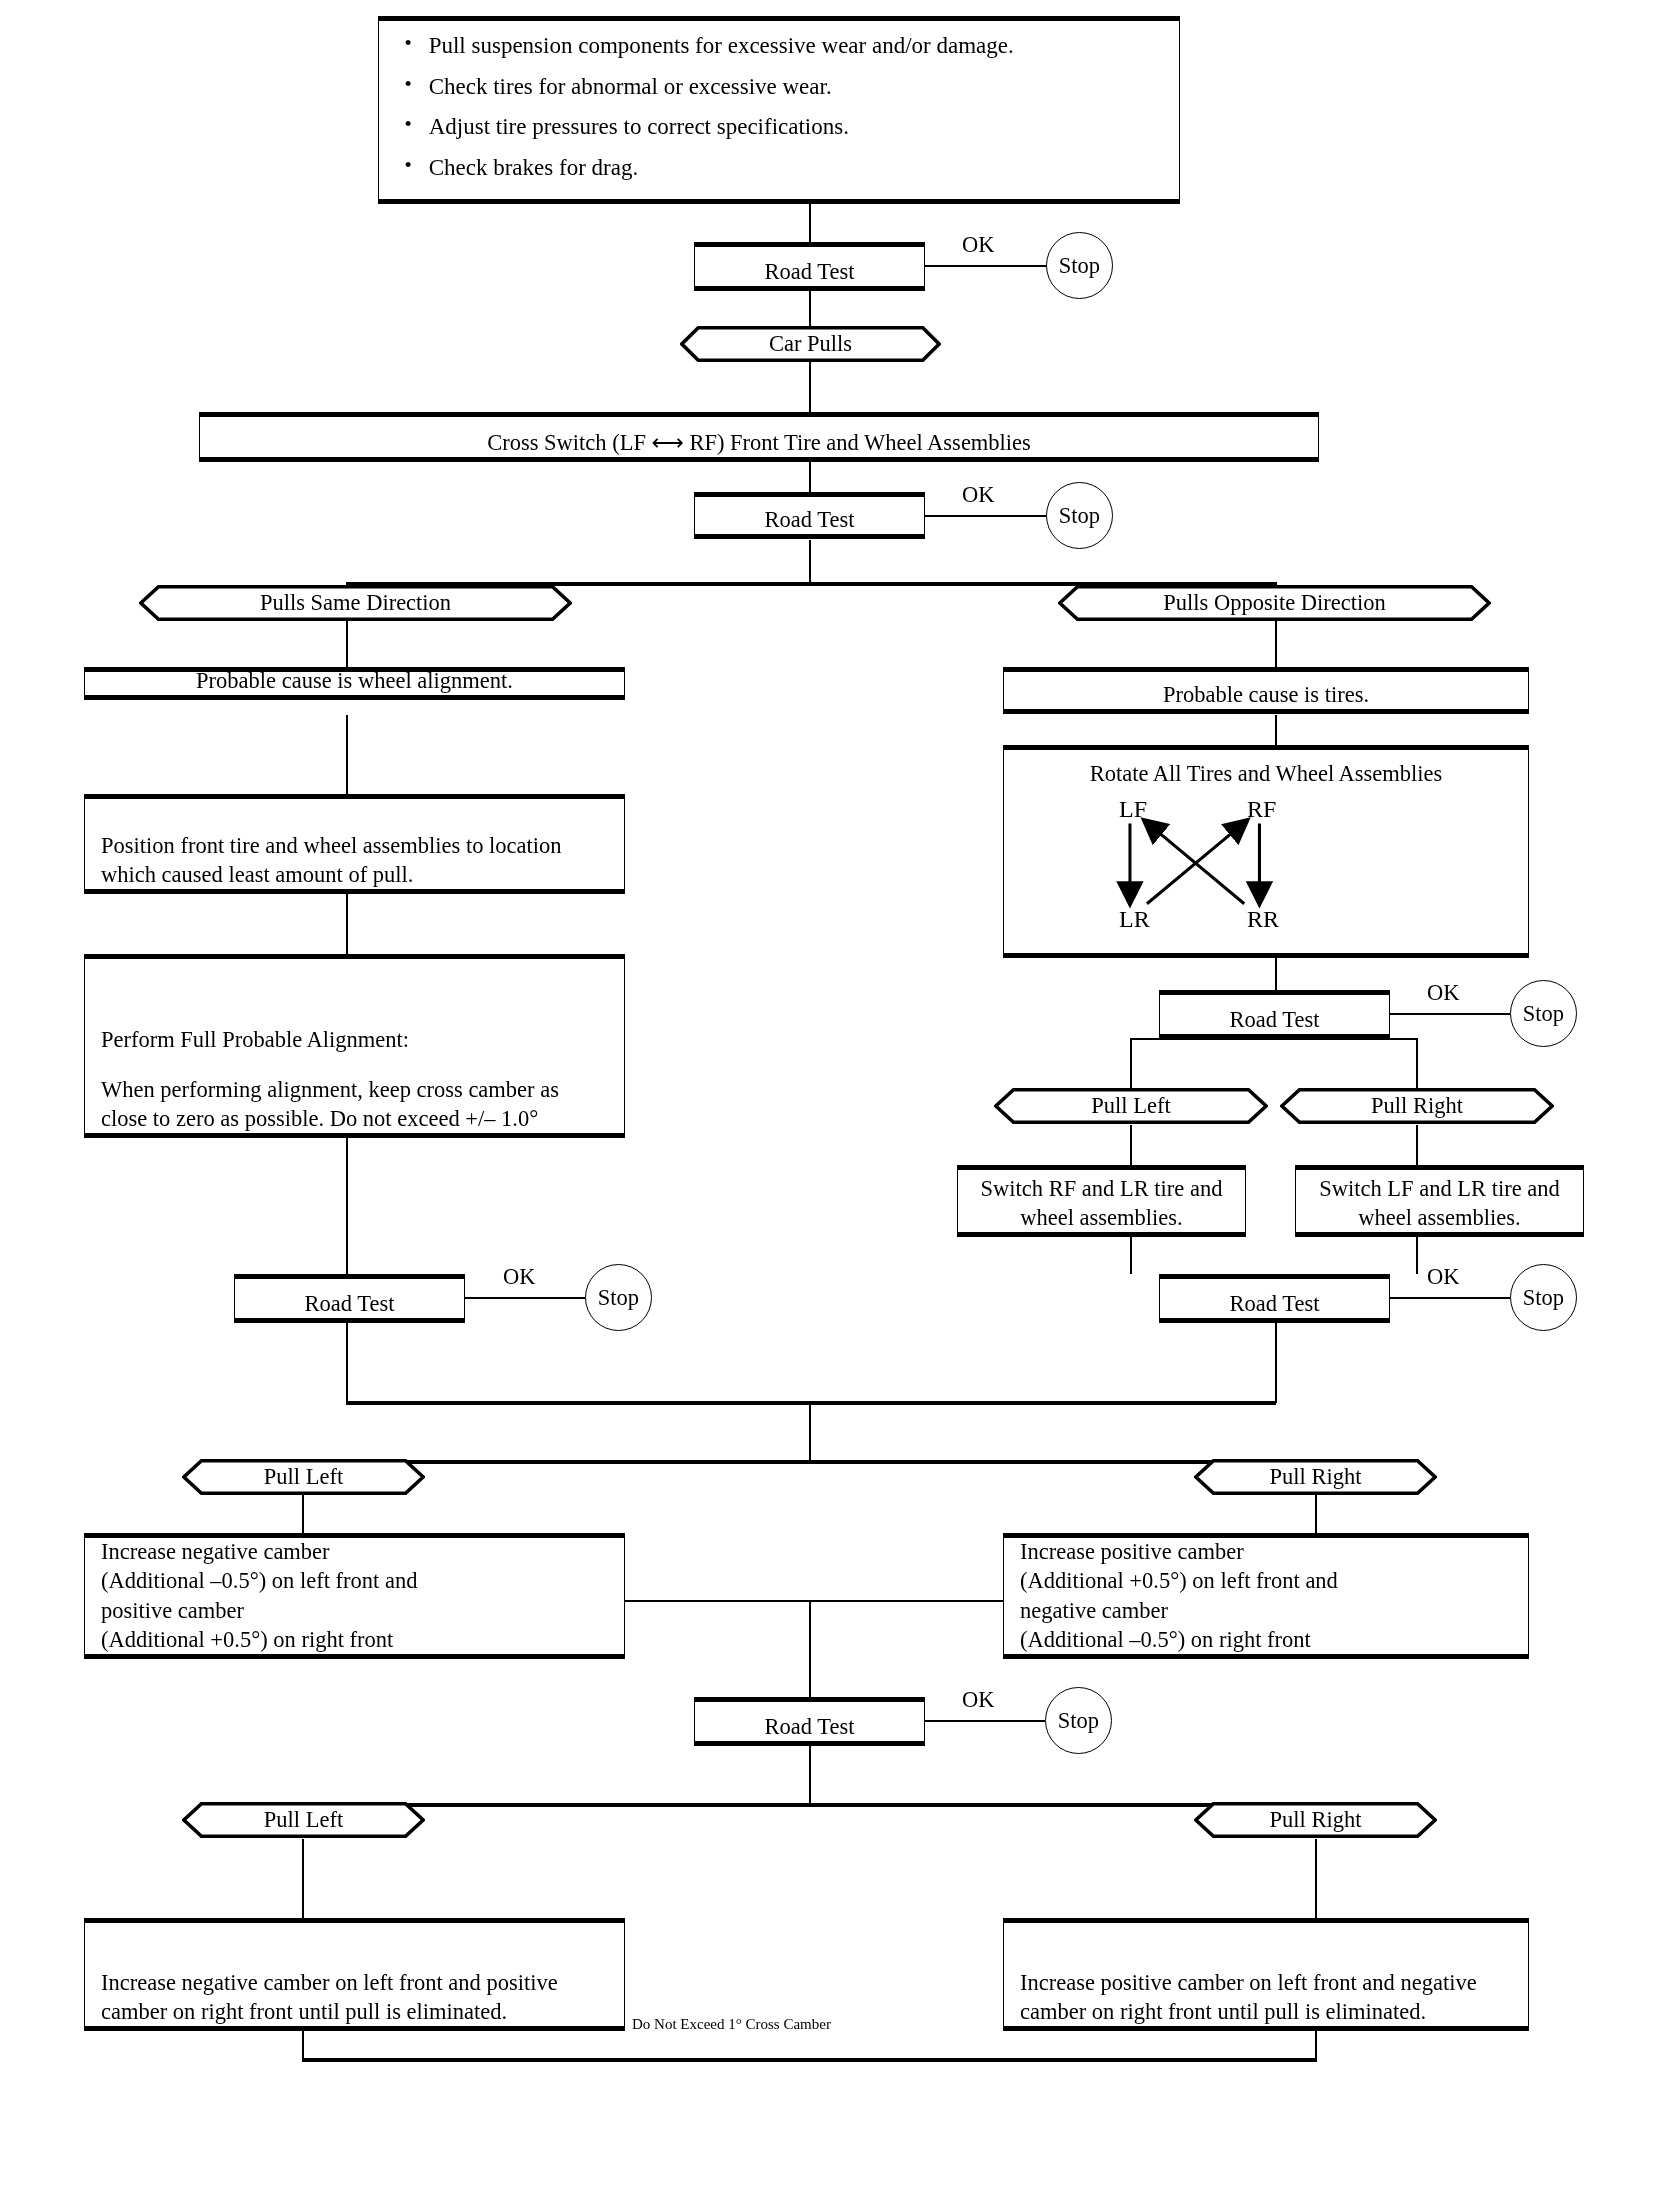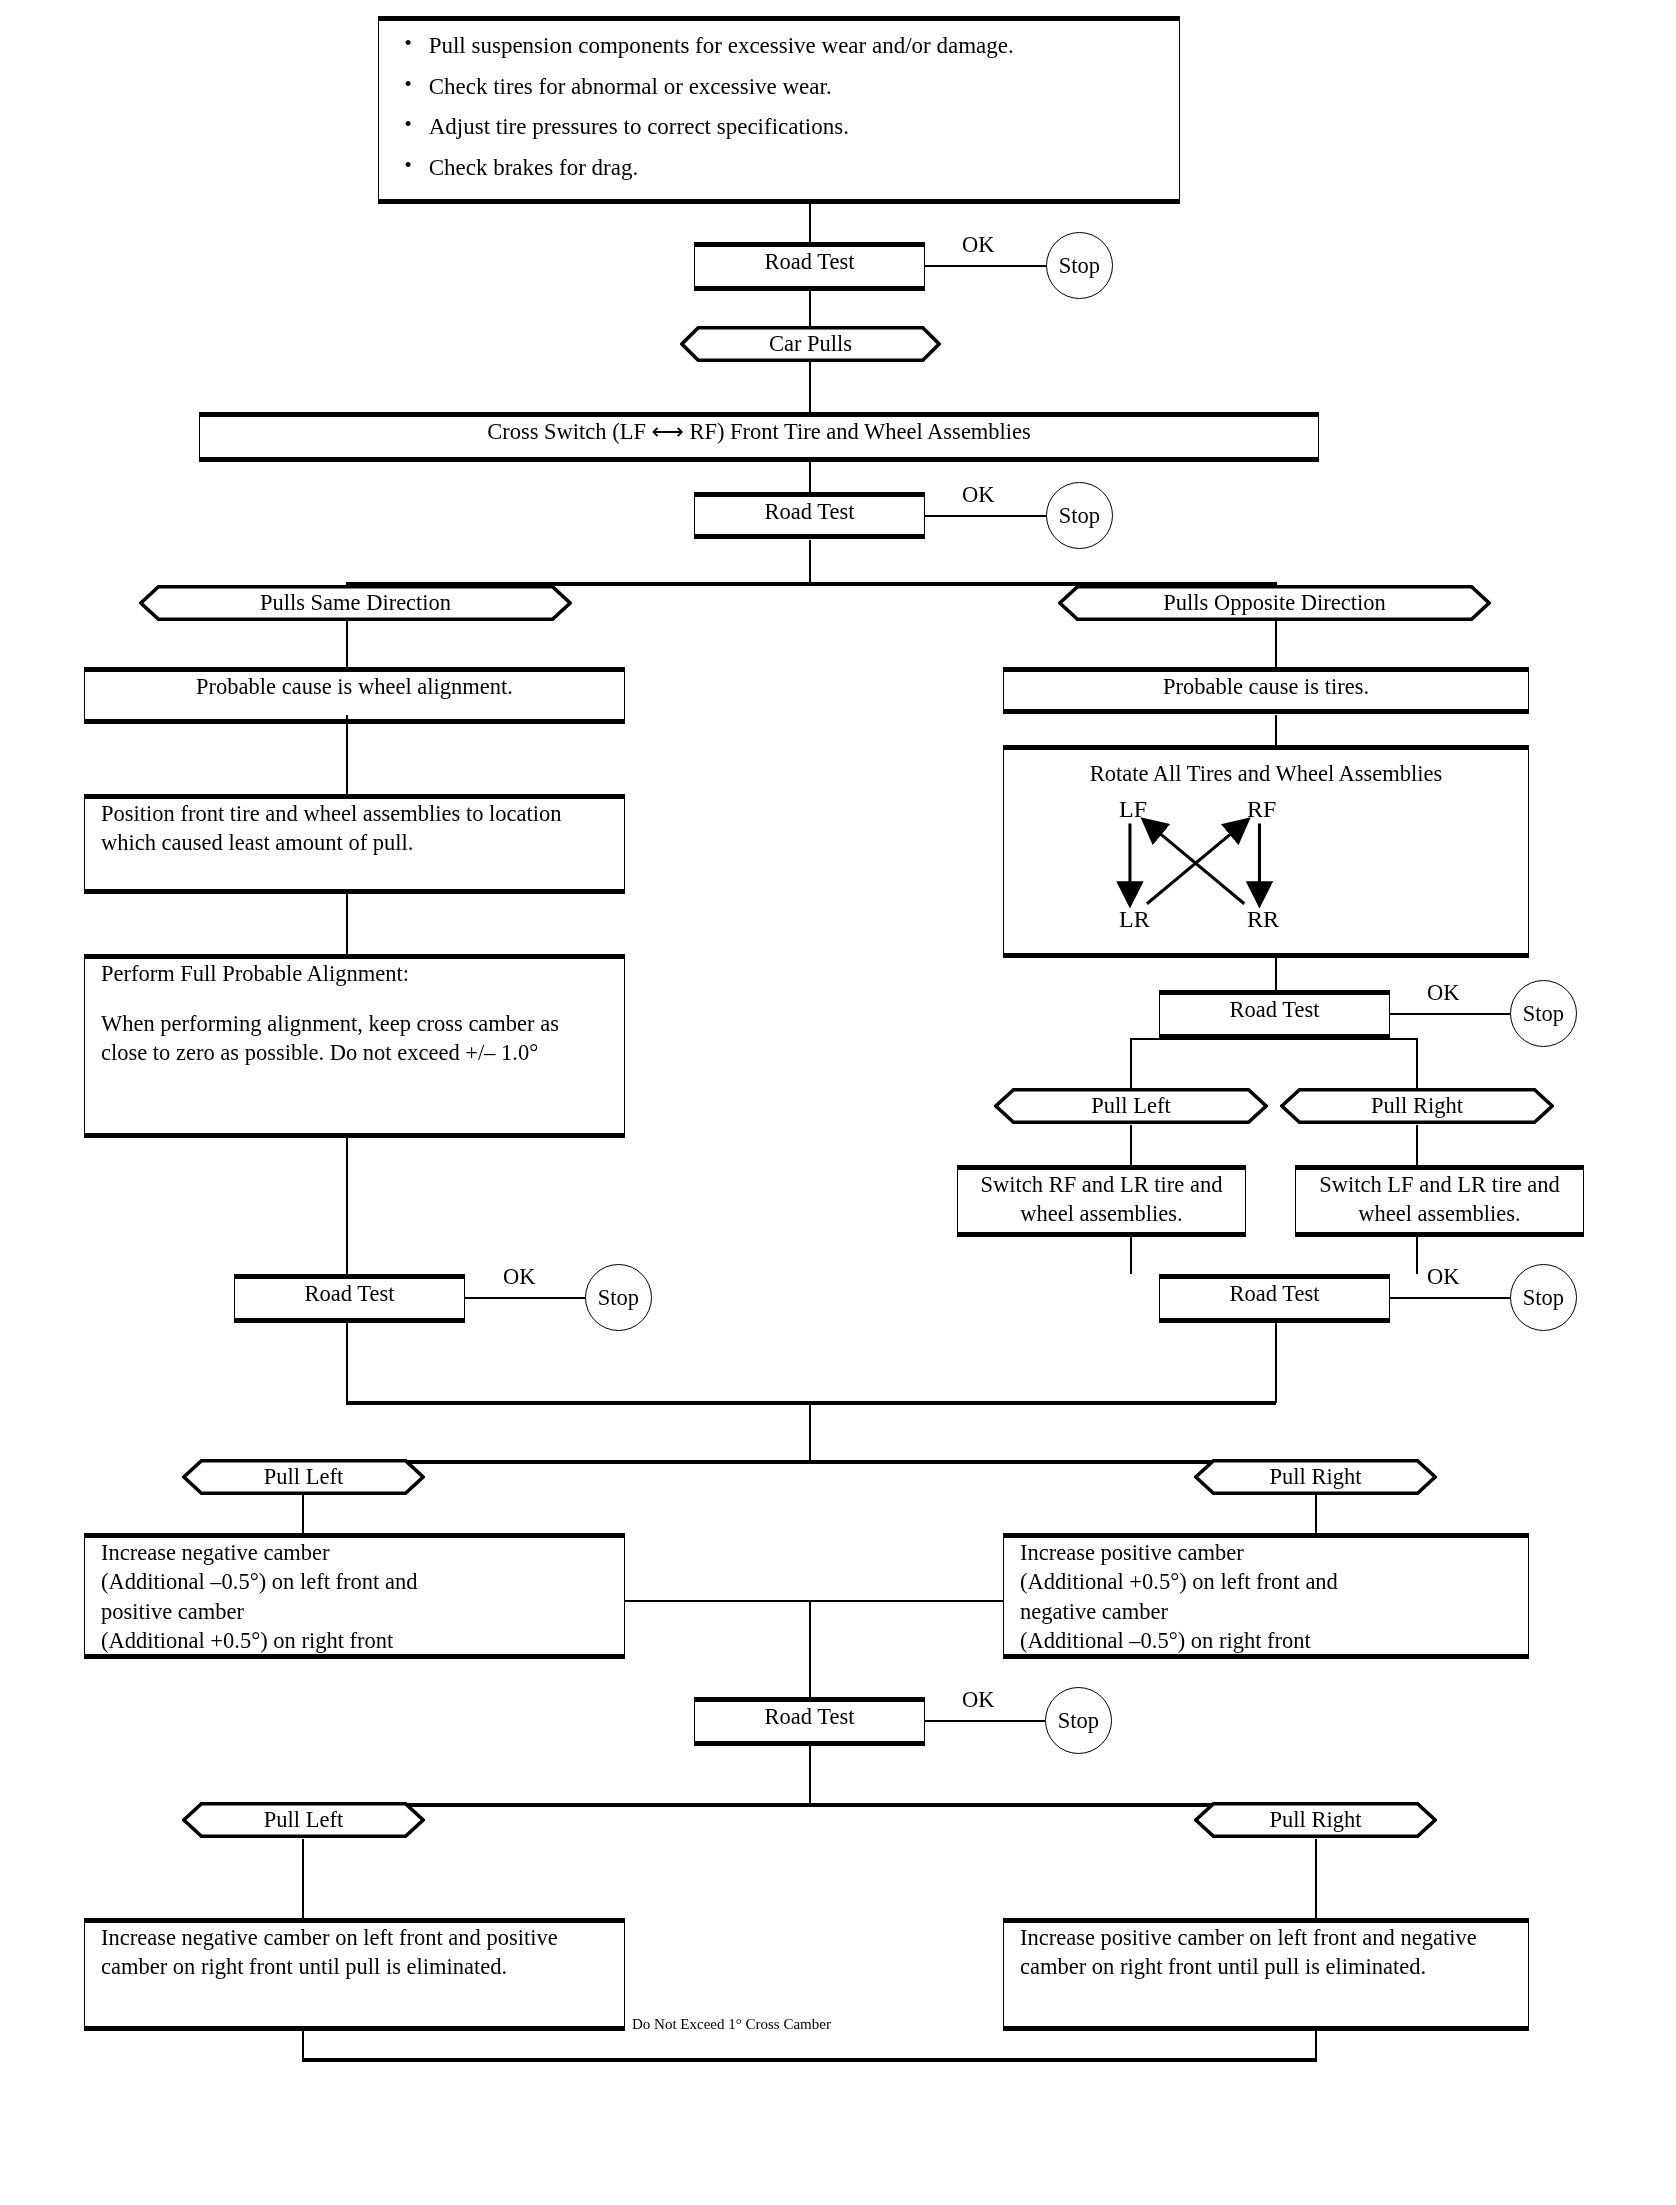--- a/index.html
+++ b/index.html
@@ -4,21 +4,21 @@
 <style>
   html,body{margin:0;padding:0;background:#ffffff;}
   body{font-family:"Liberation Serif", serif;color:#000;}
   #page{position:relative;width:1676px;height:2205px;background:#fff;overflow:hidden;}
 
   
   .box{
     position:absolute;box-sizing:border-box;background:#fff;
     border-left:1.8px solid #000;border-right:1.8px solid #000;
     border-top:5.5px solid #000;border-bottom:5.5px solid #000;
-    display:flex;align-items:flex-start;
+    display:flex;align-items:flex-end;
   }
   .box.center{justify-content:center;}
   .box .txt{padding:0 16px;font-size:22.5px;line-height:1.30;}
   .box.center .txt{padding:0 11px;text-align:center;}
 
   
   .bulletbox{
     position:absolute;box-sizing:border-box;background:#fff;
     border-left:1.8px solid #000;border-right:1.8px solid #000;
     border-top:5.5px solid #000;border-bottom:5.5px solid #000;
@@ -112,21 +112,21 @@
 
   <div class="hex" style="left:1058px;top:585px;width:433px;height:36px;">
     <svg viewBox="0 0 712 60" preserveAspectRatio="none">
       <polygon points="32,3 680,3 709,30 680,57 32,57 3,30" fill="#fff" stroke="#000" stroke-width="6"></polygon>
     </svg>
     <span class="txt">Pulls Opposite Direction</span>
   </div>
 
   <div class="vline" style="left:346px;top:621px;height:49px;"></div>
 
-  <div class="box center" style="left:84px;top:667px;width:541px;height:57px;">
+  <div class="box center" style="left:84px;top:667px;width:541px;height:33px;">
     <span class="txt">Probable cause is wheel alignment.</span>
   </div>
 
   <div class="vline" style="left:346px;top:715px;height:79px;"></div>
 
   <div class="box" style="left:84px;top:794px;width:541px;height:100px;">
     <span class="txt">Position front tire and wheel assemblies to location which caused least amount of pull.</span>
   </div>
 
   <div class="vline" style="left:346px;top:894px;height:61px;"></div>

